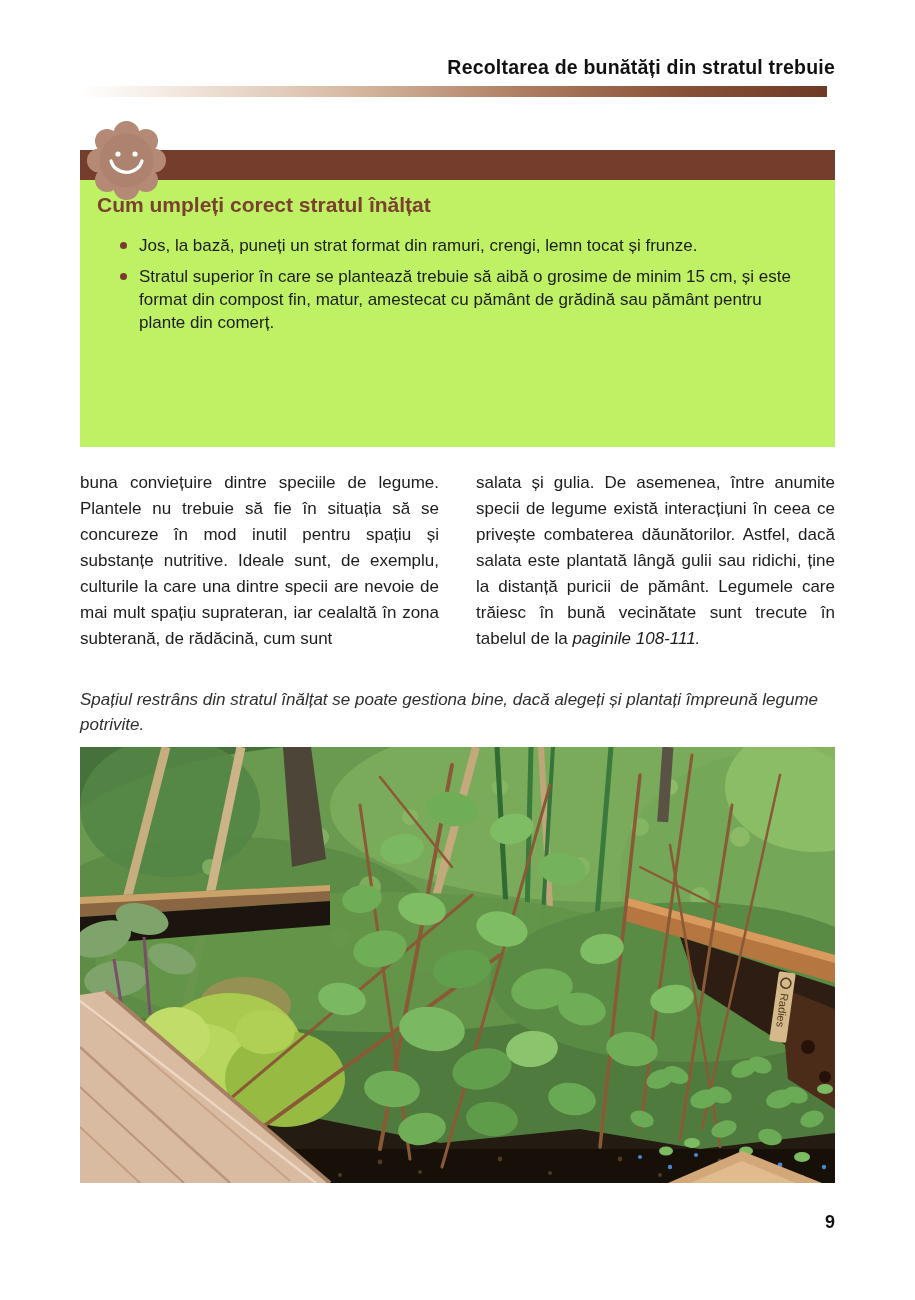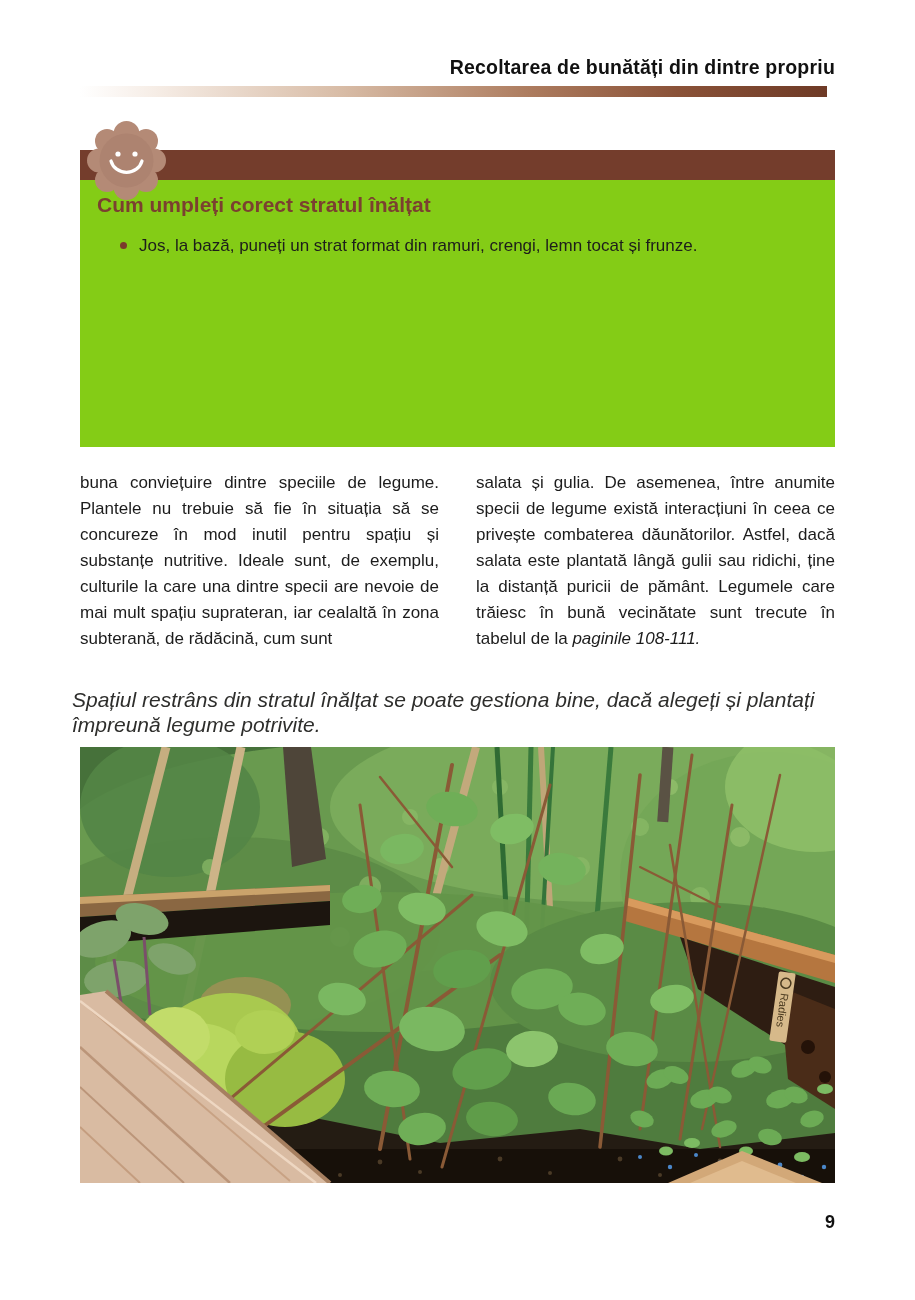--- a/index.html
+++ b/index.html
@@ -15,21 +15,21 @@
     letter-spacing:.2px;white-space:nowrap;
   }
   .header-rule{
     position:absolute;top:86px;left:80px;width:747px;height:11px;
     background:linear-gradient(to right,#ffffff 0%,#f6ede6 10%,#d8bca6 35%,#ad7c5f 60%,#8a5238 80%,#6e3a26 100%);
   }
   
   .infobox{position:absolute;top:150px;left:80px;width:755px;}
   .infobox-bar{height:30px;background:#743d2c;}
   .infobox-body{
-    background:#84cc16;padding:13px 16px 18px 17px;box-sizing:border-box;
+    background:#bef264;padding:13px 16px 18px 17px;box-sizing:border-box;
     min-height:267px;
   }
   .infobox-title{
     font-size:21px;font-weight:bold;color:#7b4030;margin:0 0 10px 0;
   }
   .infobox-list{list-style:none;margin:17px;padding:0;}
   .infobox-list li{
     position:relative;padding-left:25px;margin-bottom:8px;
     font-size:17px;line-height:23px;color:#1d1d1b;
   }
@@ -39,47 +39,48 @@
     border-radius:50%;background:#7a3b2c;
   }
   
   .flower{position:absolute;top:121px;left:87px;width:79px;height:79px;}
   
   .columns{position:absolute;top:470px;left:80px;width:755px;display:flex;gap:37px;}
   .col{width:366px;font-size:17px;line-height:26px;text-align:justify;color:#1c1c1c;}
   .col em{}
   
   .caption{
-    position:absolute;top:687px;left:72px;width:755px;
-    font-style:italic;font-size:21px;line-height:25px;color:#2e2e2c;
+    position:absolute;top:687px;left:80px;width:755px;
+    font-style:italic;font-size:17px;line-height:25px;color:#2e2e2c;
   }
   
   .photo{
     position:absolute;top:747px;left:80px;width:755px;height:436px;
     overflow:hidden;background:#4f7c3e;
   }
   .photo svg{display:block;}
   
   .page-number{
     position:absolute;top:1212px;right:80px;
     font-size:18px;font-weight:bold;color:#111;
   }
 </style>
 </head>
 <body>
 
-<div class="header-title">Recoltarea de bunătăți din dintre propriu</div>
+<div class="header-title">Recoltarea de bunătăți din stratul trebuie</div>
 <div class="header-rule"></div>
 
 <div class="infobox">
   <div class="infobox-bar"></div>
   <div class="infobox-body">
     <h2 class="infobox-title">Cum umpleți corect stratul înălțat</h2>
     <ul class="infobox-list">
       <li>Jos, la bază, puneți un strat format din ramuri, crengi, lemn tocat și frunze.</li>
+      <li>Stratul superior în care se plantează trebuie să aibă o grosime de minim 15 cm, și este format din compost fin, matur, amestecat cu pământ de grădină sau pământ pentru plante din comerț.</li>
     </ul>
   </div>
 </div>
 
 <div class="flower">
   <svg width="79" height="79" viewBox="0 0 79 79">
     <g fill="#b48a76">
       <circle cx="39.5" cy="13" r="13"></circle>
       <circle cx="59" cy="20" r="12"></circle>
       <circle cx="67" cy="39.5" r="12"></circle>

